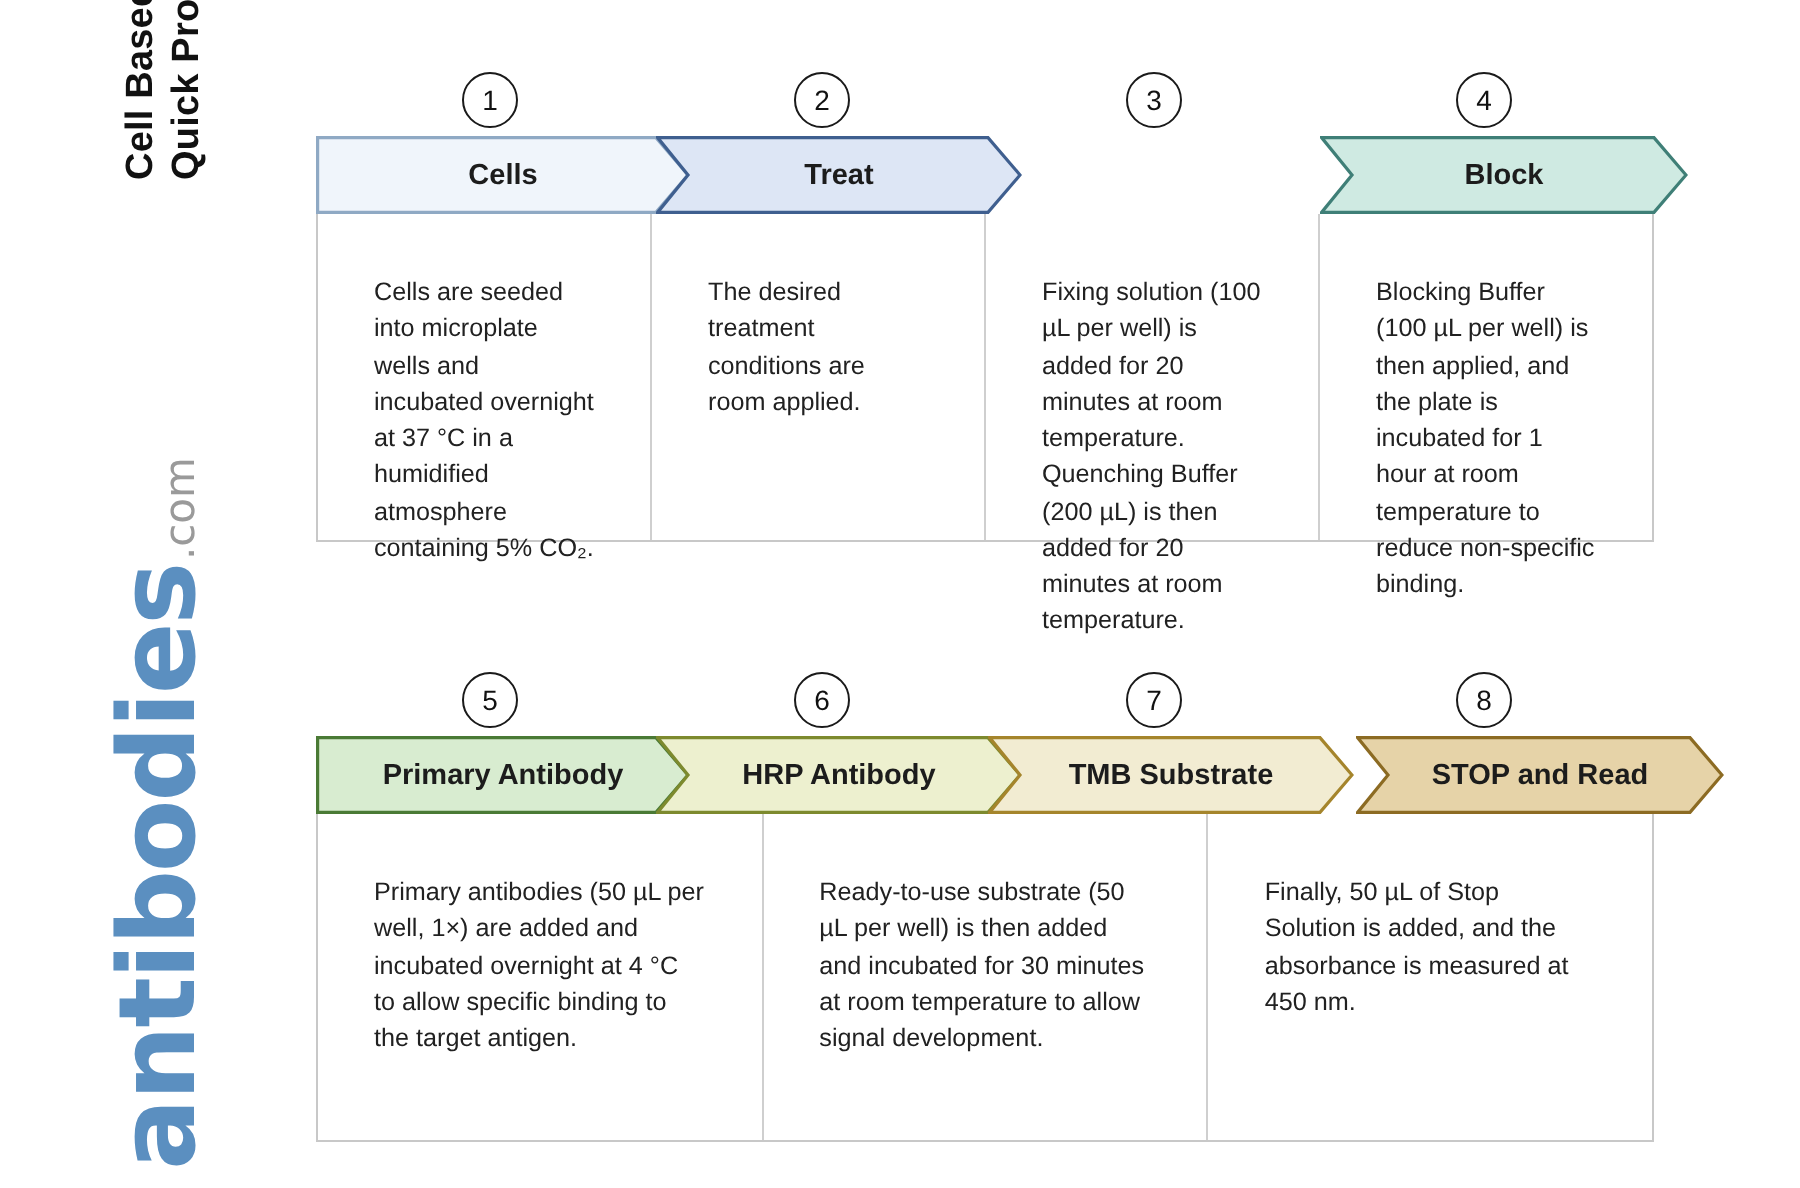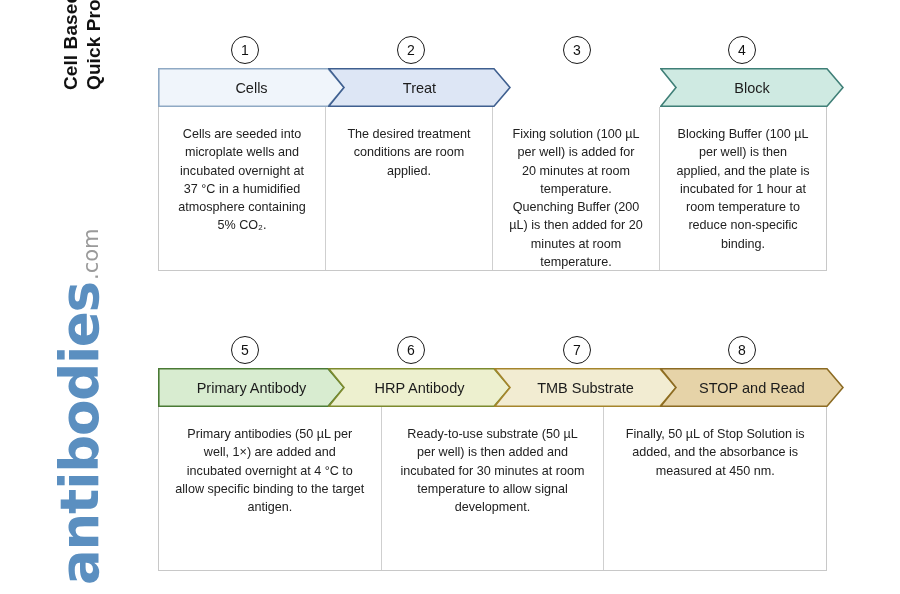--- a/index.html
+++ b/index.html
@@ -93,20 +93,21 @@
     justify-content: center;
     font-size: 14px;
     color: #111111;
     background: #ffffff;
   }
 
   .chevron-strip {
     position: relative;
     height: 39px;
     width: 686px;
+    font-weight: bold;
   }
   .chevron {
     position: absolute;
     top: 0;
     height: 39px;
     box-sizing: border-box;
     display: flex;
     align-items: center;
     justify-content: center;
   }
@@ -140,24 +141,24 @@
     flex: 1 1 0;
     box-sizing: border-box;
     border-right: 1px solid #cfcfcf;
     padding: 14px 12px 10px 12px;
     display: flex;
     align-items: flex-start;
     justify-content: center;
   }
   .body-cell:last-child { border-right: none; }
   .body-cell p {
-    margin: 4px;
+    margin: 16px;
     font-size: 12.6px;
     line-height: 1.45;
-    text-align: center;
+    text-align: left;
     color: #212121;
   }
 </style>
 </head>
 <body>
 
 <div id="vertical-title">
   <div class="tline">Cell Based ELISA Kits</div>
   <div class="tline">Quick Protocol</div>
 </div>
@@ -255,21 +256,21 @@
 
     <div class="chevron" style="left:336px;width:183px">
       <span class="chev-shape">
         <svg viewBox="0 0 183 39" preserveAspectRatio="none">
           <path d="M0.8,0.8 H166 L182,19.5 L166,38.2 H0.8 L16,19.5 Z" fill="#f2ecd2" stroke="#a5852c" stroke-width="1.6"></path>
         </svg>
       </span>
       <span class="chev-label">TMB Substrate</span>
     </div>
 
-    <div class="chevron" style="left:502px;width:184px">
+    <div class="chevron" style="left:520px;width:184px">
       <span class="chev-shape">
         <svg viewBox="0 0 184 39" preserveAspectRatio="none">
           <path d="M0.8,0.8 H167 L183,19.5 L167,38.2 H0.8 L16,19.5 Z" fill="#e6d3a8" stroke="#8c6b23" stroke-width="1.6"></path>
         </svg>
       </span>
       <span class="chev-label">STOP and Read</span>
     </div>
 
   </div>
 

